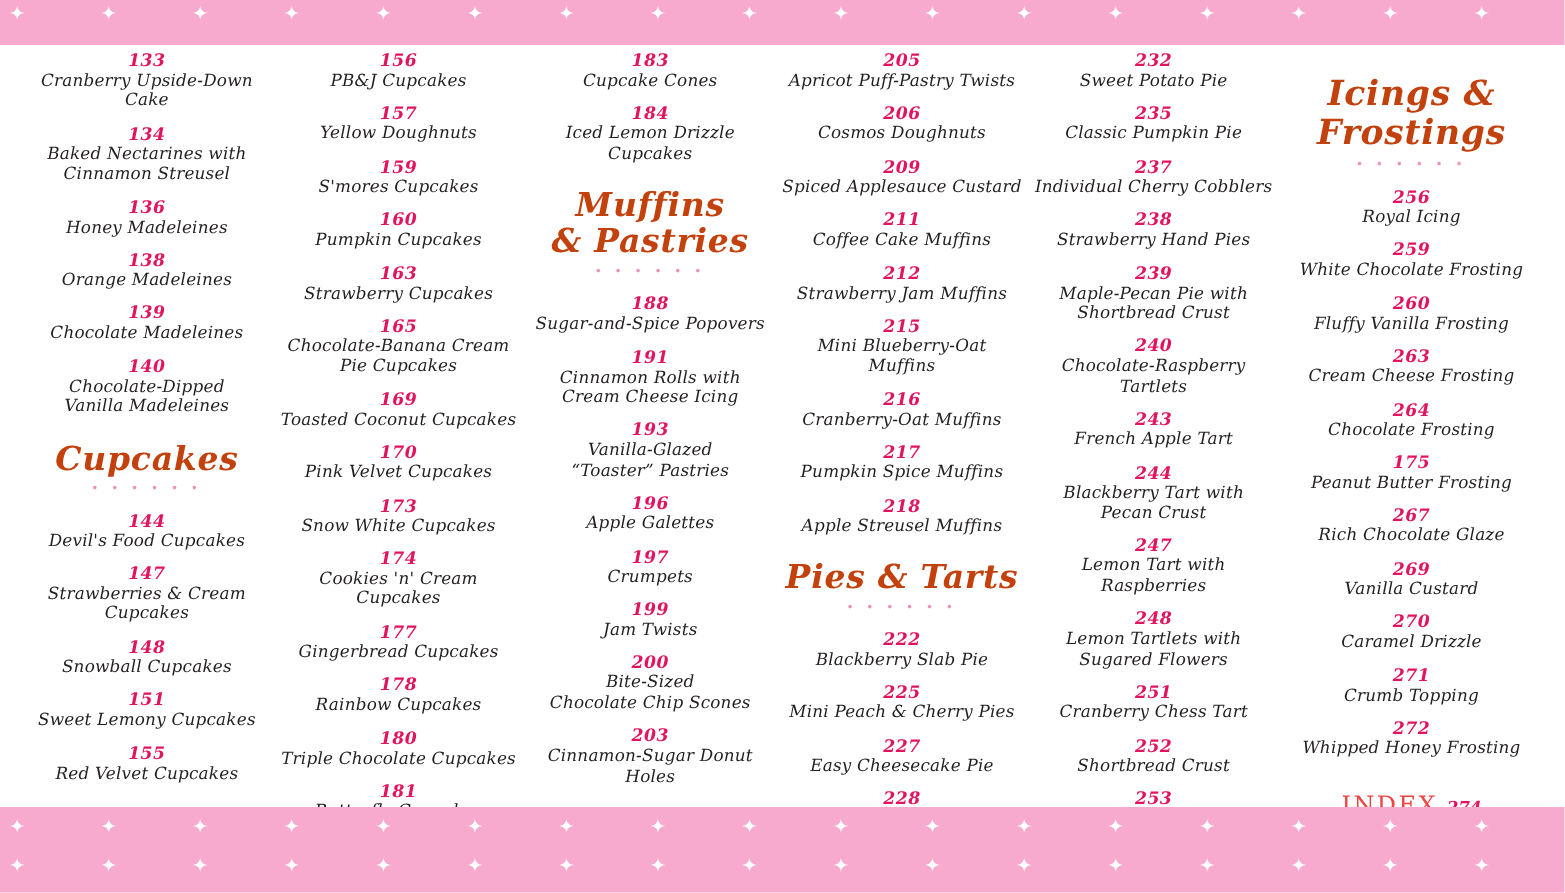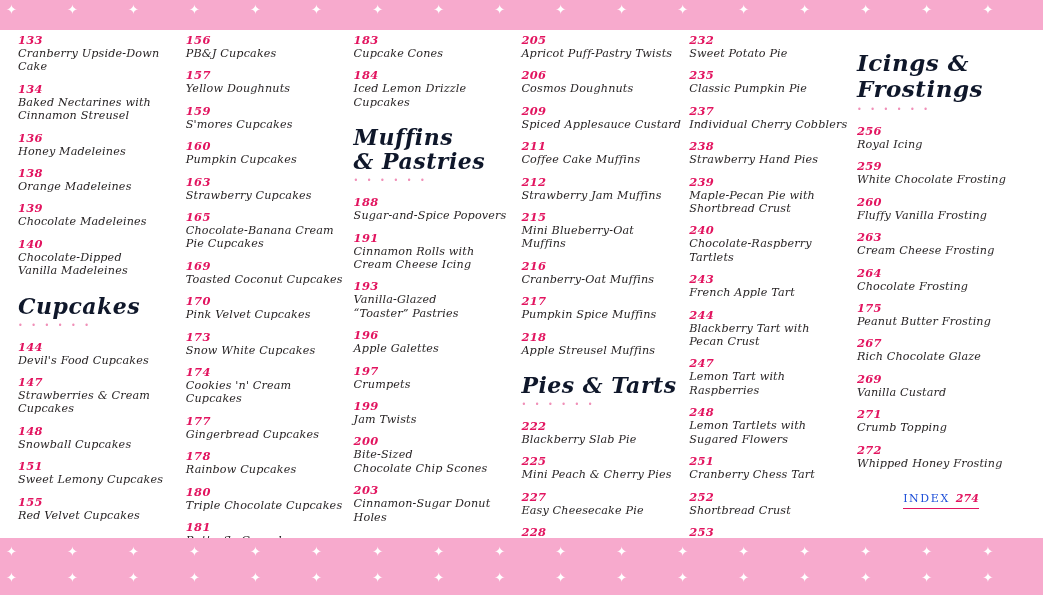--- a/index.html
+++ b/index.html
@@ -29,20 +29,21 @@
     box-sizing:border-box;
   }
   .page{
     position:absolute;top:30px;left:0;right:0;bottom:57px;
     display:flex;
     padding:4px 14px 0 14px;
     box-sizing:border-box;
   }
   .col{
     flex:1 1 0;
+    text-align:center;
     padding:0 4px;
     box-sizing:border-box;
   }
   .col.last{flex:0 0 176px;}
   .entry{margin:0 0 9px 0;}
   .num{
     color:#e2145f;
     font-family:"DejaVu Serif", serif;
     font-style:italic;
     font-weight:bold;
@@ -56,21 +57,21 @@
     font-style:italic;
     font-size:11.2px;
     line-height:13.4px;
     letter-spacing:.15px;
     white-space:pre-line;
   }
   .section{
     margin:16px 0 11px 0;
   }
   .section-title{
-    color:#0f172a;
+    color:#c2410c;
     font-family:"DejaVu Serif", serif;
     font-style:italic;
     font-weight:bold;
     font-size:22px;
     line-height:24px;
     letter-spacing:.5px;
     white-space:pre-line;
   }
   .section-title.big{
     font-size:23px;
@@ -92,23 +93,23 @@
   }
   .index-row{
     display:flex;
     align-items:baseline;
     gap:6px;
     border-bottom:1.5px solid #e2145f;
     padding-bottom:3px;
   }
   .index-label{
     font-family:"DejaVu Serif", serif;
-    font-size:11px;
+    font-size:16px;
     letter-spacing:1.6px;
-    color:#1d4ed8;
+    color:#ef4444;
   }
   .index-num{
     color:#e2145f;
     font-family:"DejaVu Serif", serif;
     font-style:italic;
     font-weight:bold;
     font-size:11px;
   }
 </style>
 </head>
@@ -427,20 +428,24 @@
       </div>
       <div class="entry">
         <div class="num">267</div>
         <div class="title">Rich Chocolate Glaze</div>
       </div>
       <div class="entry">
         <div class="num">269</div>
         <div class="title">Vanilla Custard</div>
       </div>
       <div class="entry">
+        <div class="num">270</div>
+        <div class="title">Caramel Drizzle</div>
+      </div>
+      <div class="entry">
         <div class="num">271</div>
         <div class="title">Crumb Topping</div>
       </div>
       <div class="entry">
         <div class="num">272</div>
         <div class="title">Whipped Honey Frosting</div>
       </div>
       <div class="index">
         <div class="index-row">
           <span class="index-label">INDEX</span>

